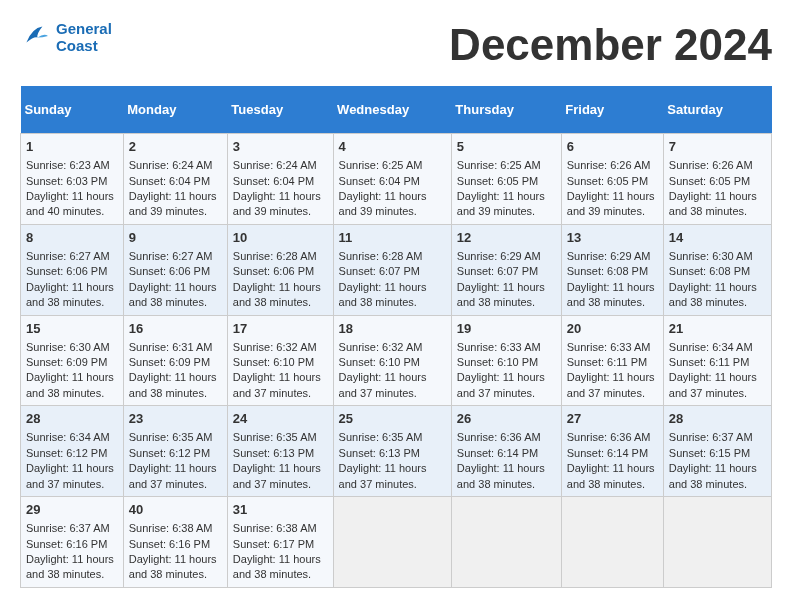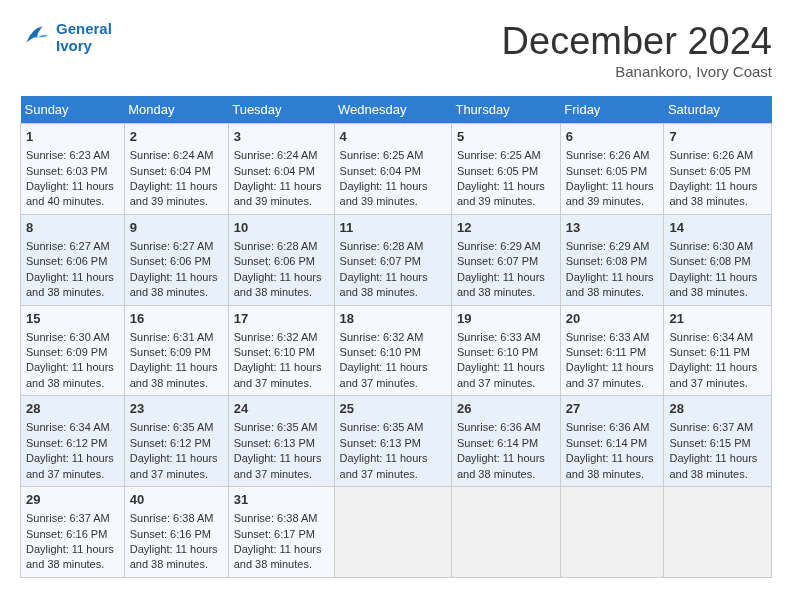--- a/index.html
+++ b/index.html
@@ -22,40 +22,40 @@
       gap: 4px;
     }
     .logo-bird {
       width: 32px;
       height: 32px;
     }
     .title-block {
       text-align: right;
     }
     .month-year {
-      font-size: 38px;
-      font-weight: normal;
+      font-size: 44px;
+      font-weight: bold;
       color: #333;
     }
     .location {
       font-size: 15px;
       color: #555;
     }
     table {
       width: 100%;
       border-collapse: collapse;
       font-size: 11px;
     }
     thead tr th {
       background: #2d7dd2;
       color: #fff;
-      padding: 6px 4px;
+      padding: 16px 4px;
       text-align: left;
       font-size: 13px;
-      font-weight: normal;
+      font-weight: bold;
     }
     tbody tr td {
       border: 1px solid #ccc;
       padding: 4px 5px;
       vertical-align: top;
       min-height: 60px;
       color: #333;
       line-height: 1.4;
     }
     tbody tr:nth-child(odd) td {
@@ -75,26 +75,25 @@
 <body>
 
 <div class="header">
   <div class="logo">
     <svg class="logo-bird" viewBox="0 0 40 40">
       <path d="M8 28 Q15 10 28 8 Q20 18 22 22 Q18 20 8 28Z" fill="#1a6cb5"></path>
       <path d="M22 22 Q30 16 35 20 Q28 22 22 22Z" fill="#4aa3e0"></path>
     </svg>
     <div>
       <div style="font-size:15px;font-weight:bold;color:#1a6cb5;">General</div>
-      <div style="font-size:15px;font-weight:bold;color:#1a6cb5;">Ivory</div>
+      <div style="font-size:15px;font-weight:bold;color:#1a6cb5;">Coast</div>
     </div>
   </div>
   <div class="title-block">
     <div class="month-year">December 2024</div>
-    <div class="location">Banankoro, Ivory Coast</div>
   </div>
 </div>
 
 <table>
   <thead>
     <tr>
     <th>Sunday</th>
         <th>Monday</th>
         <th>Tuesday</th>
         <th>Wednesday</th>

